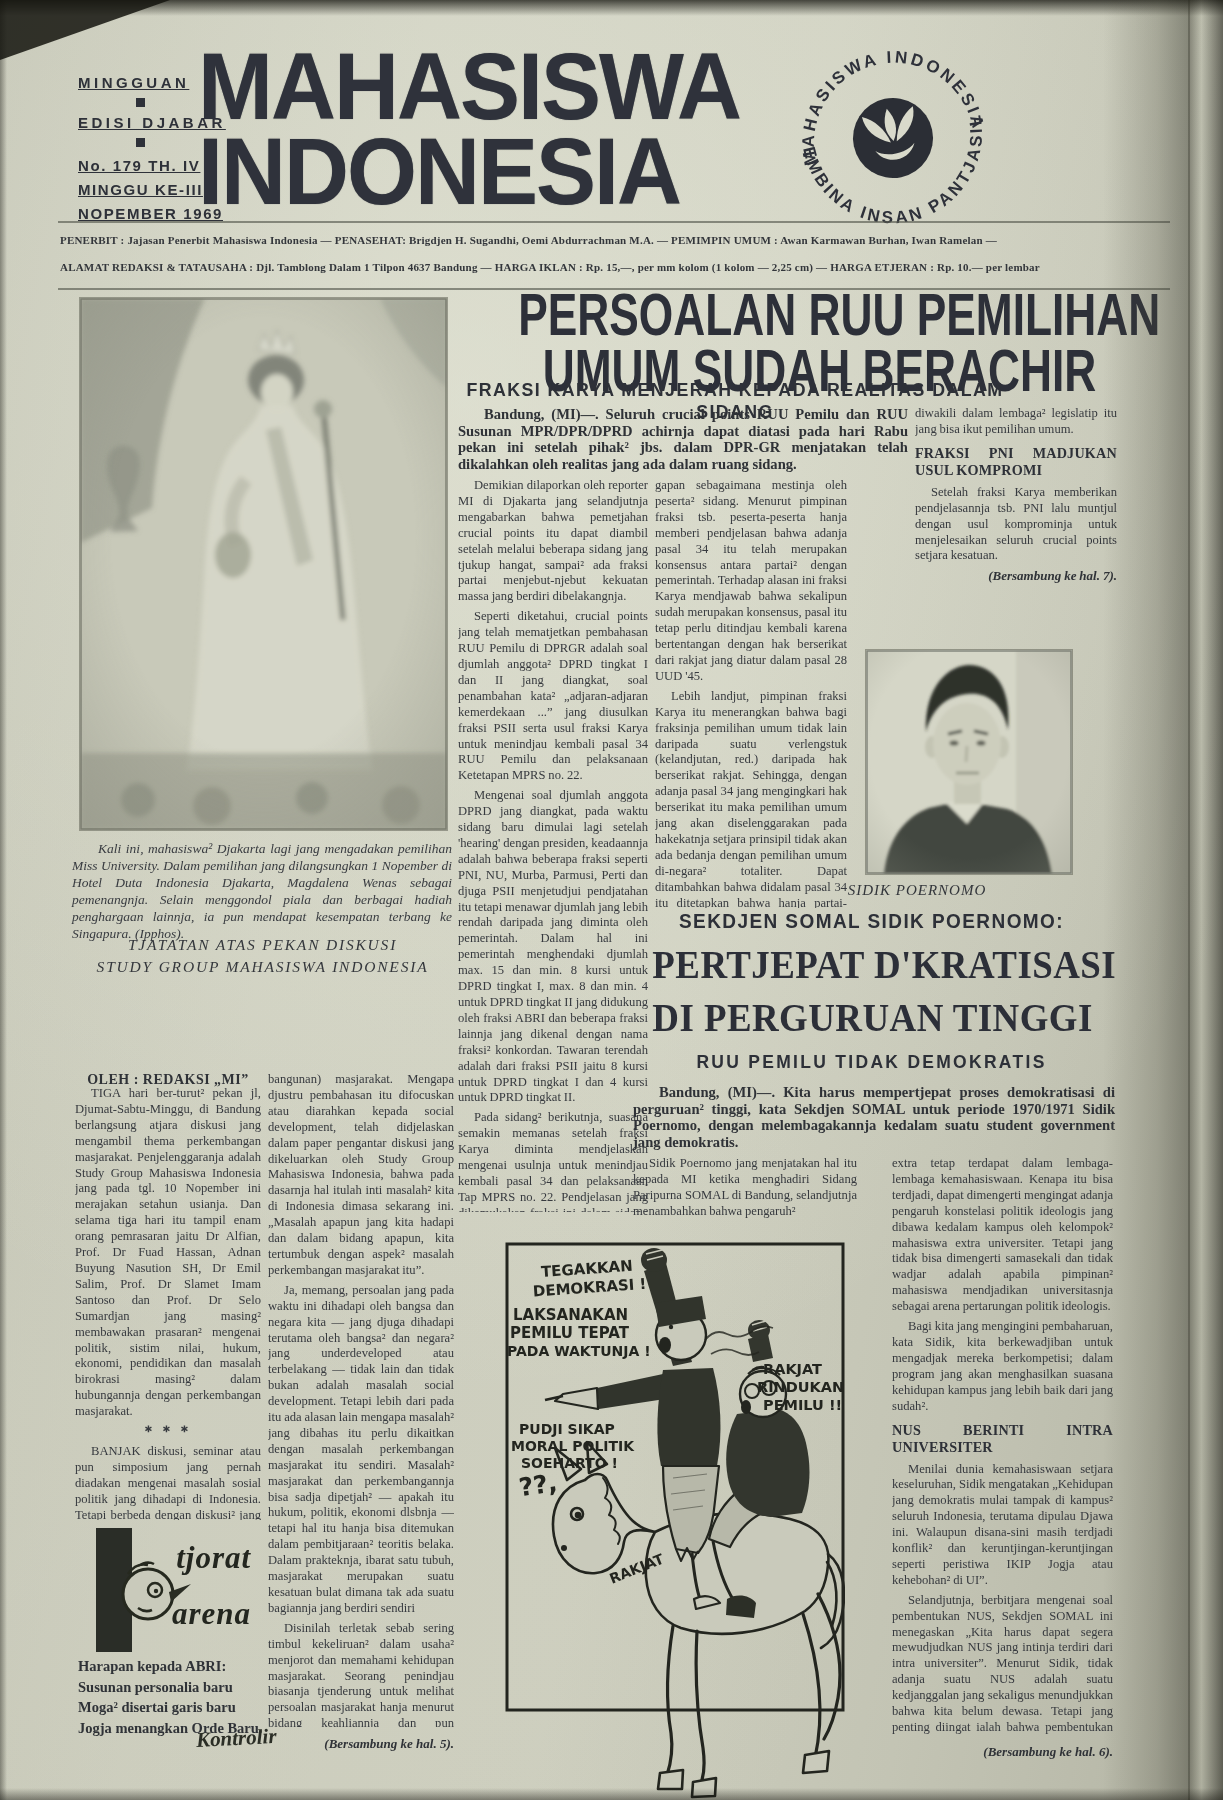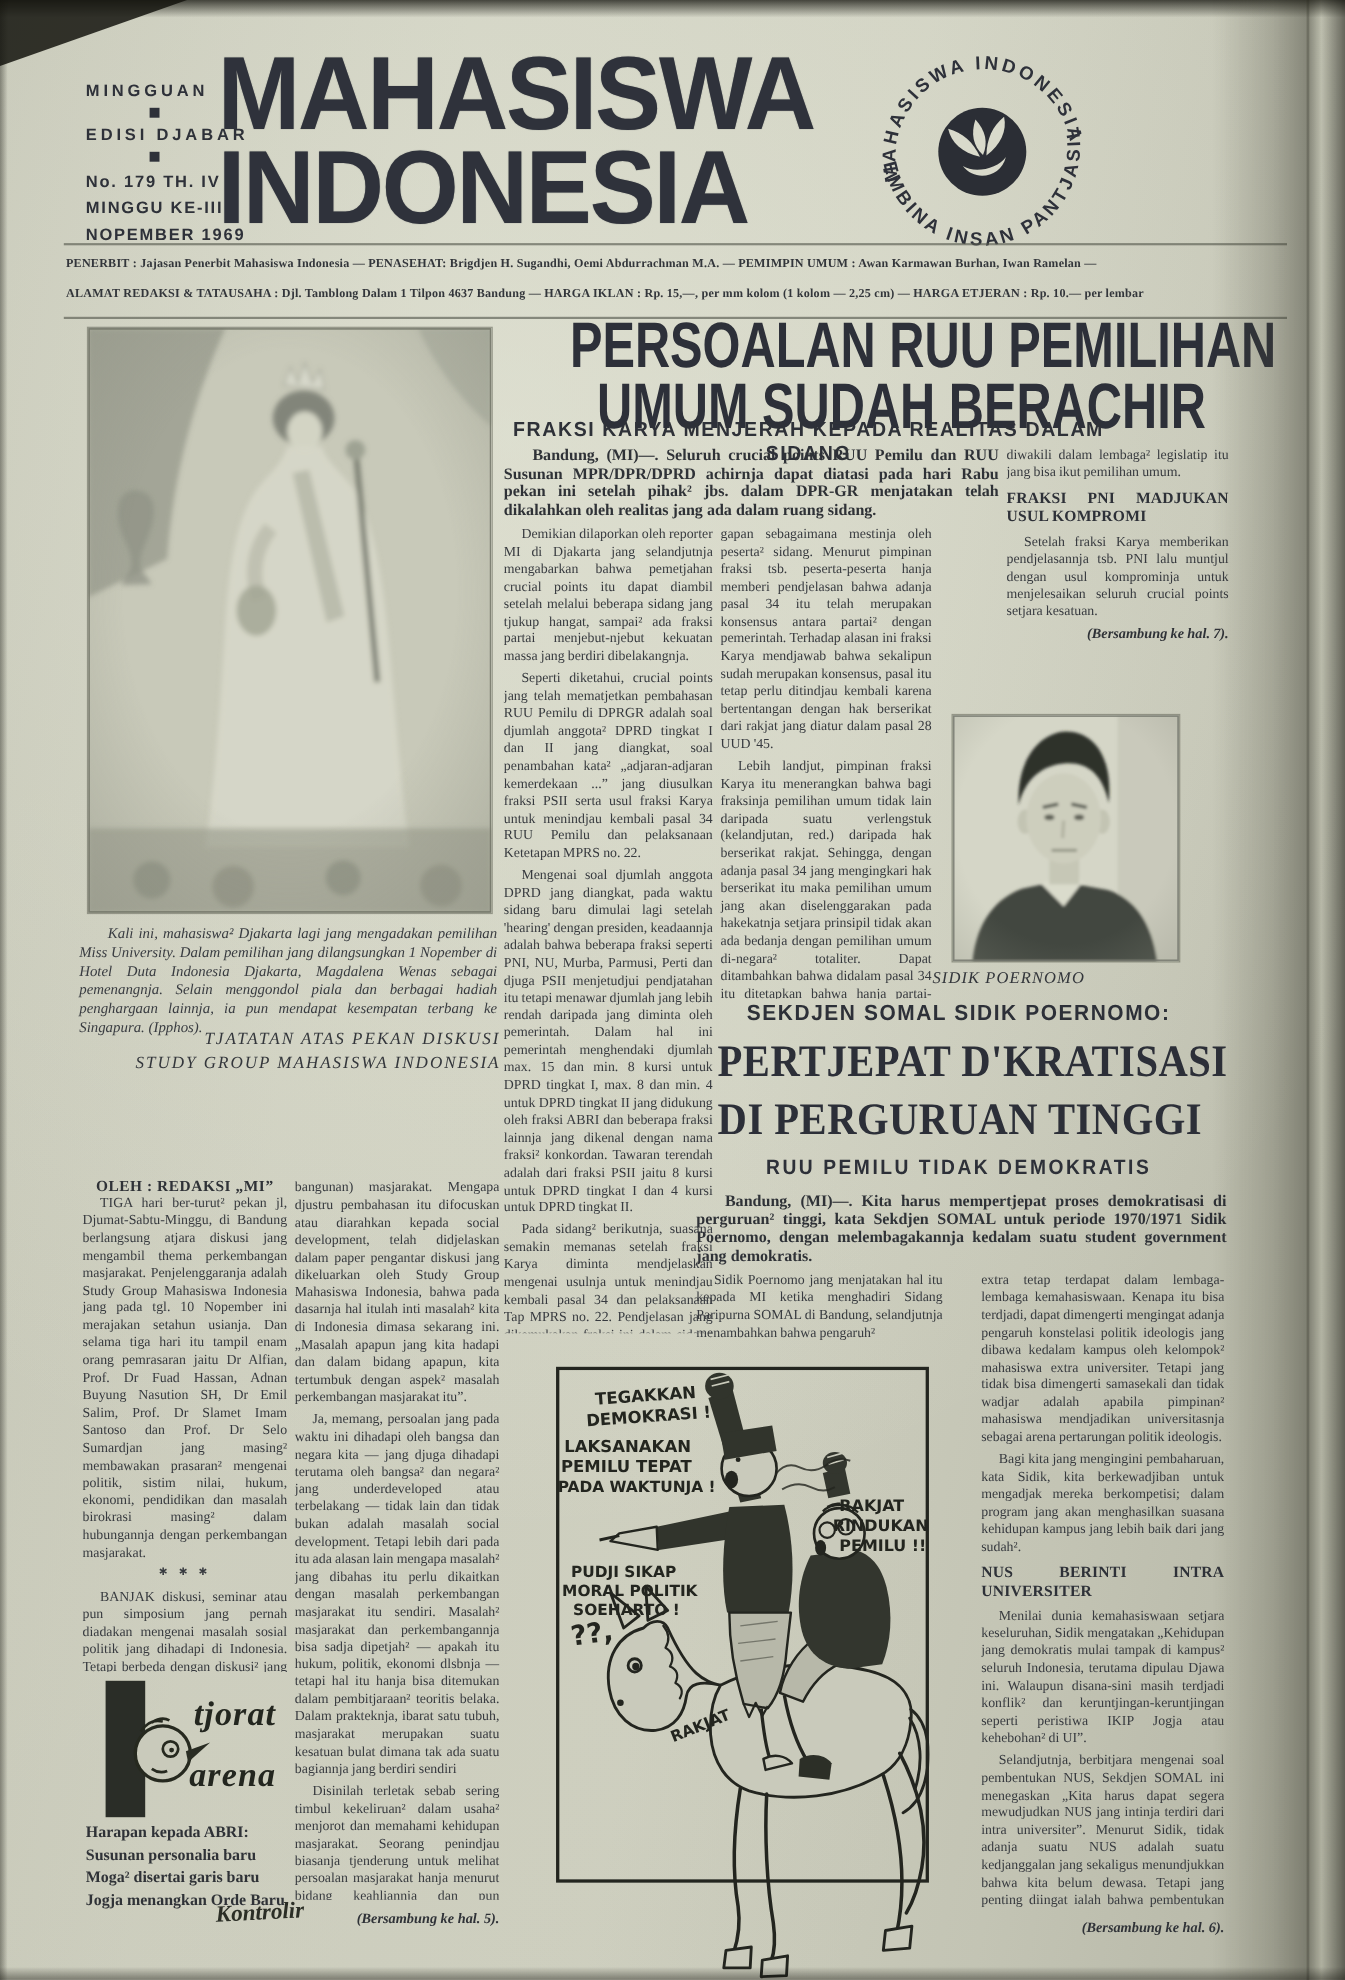--- a/index.html
+++ b/index.html
@@ -6,21 +6,21 @@
   .page{position:relative;width:1223px;height:1800px;overflow:hidden;
     font-family:"Liberation Serif",serif;color:#34373c;
     background:
       radial-gradient(120% 90% at 38% 22%, rgba(238,240,226,.5), rgba(0,0,0,0) 62%),
       radial-gradient(80% 60% at 15% 80%, rgba(210,211,196,.35), rgba(0,0,0,0) 70%),
       linear-gradient(100deg,#c2c3b3 0%,#cbccbc 28%,#cdcebe 55%,#c3c4b4 78%,#b4b5a5 100%);
   }
   .abs{position:absolute;}
   
   .mh-left{left:78px;top:74px;width:180px;font-family:"Liberation Sans",sans-serif;
-    font-weight:700;color:#2e3139;font-size:15px;letter-spacing:3.5px;}
+    font-weight:700;color:#2e3139;font-size:15px;letter-spacing:3.5px;text-decoration:underline;}
   .mh-left .sq{width:9px;height:9px;background:#2e3139;margin:7px 0 7px 58px;}
   .mh-left .issue{letter-spacing:1.6px;line-height:24px;}
   .mh-title{left:198px;top:44px;width:645px;font-family:"Liberation Sans",sans-serif;
     font-weight:700;font-size:90px;line-height:81px;letter-spacing:-2px;color:#2f323b;
     transform:scaleY(1.05);transform-origin:top left;text-shadow:0 0 1px rgba(46,49,57,.55);}
   .rule{height:2px;background:#585a50;opacity:.65;}
   .pub{left:60px;top:227px;width:1110px;font-size:11px;font-weight:700;line-height:27px;
     color:#33363b;letter-spacing:.2px;white-space:nowrap;}
   
   .photoframe{box-shadow:0 0 0 1px rgba(96,99,86,.55);}
@@ -36,21 +36,21 @@
   .lead .ind{text-indent:26px;}
   
   .bc{font-size:12.6px;line-height:15.9px;text-align:justify;color:#373a3f;overflow:hidden;
       word-spacing:-.3px;}
   .bc p{margin:0 0 4px;text-indent:16px;}
   .bc p.cont{text-indent:0;}
   .bc h4{font-size:14.2px;line-height:17px;margin:7px 0 6px;color:#2e3138;letter-spacing:.2px;}
   .bers{font-weight:700;font-style:italic;font-size:13px;text-align:right;color:#2f3237;}
   .sep{text-align:center;font-weight:700;font-size:15px;letter-spacing:3px;margin:2px 0 4px;}
   
-  .l-kick{left:70px;top:934px;width:385px;text-align:right;font-style:italic;font-size:15.5px;
+  .l-kick{left:70px;top:934px;width:385px;text-align:center;font-style:italic;font-size:15.5px;
     letter-spacing:1.8px;line-height:22px;color:#34373c;}
   .l-head{left:70px;top:980px;width:385px;text-align:center;font-style:italic;font-weight:600;
     font-size:31px;line-height:37px;letter-spacing:1px;color:#2f323a;}
   .byline{left:75px;top:1060px;width:186px;text-align:center;font-weight:700;font-size:14px;
     letter-spacing:.5px;color:#2f3237;margin-top:12px;}
   
   .s-kick{left:628px;top:910px;width:487px;text-align:center;font-family:"Liberation Sans",sans-serif;
     font-weight:700;font-size:20px;letter-spacing:1.5px;color:#2d3038;transform:scaleX(.95);}
   .s-head{left:628px;top:938px;width:487px;text-align:center;color:#2c2f38;}
   .s-head div{font-weight:700;font-size:41px;line-height:53px;letter-spacing:.5px;

